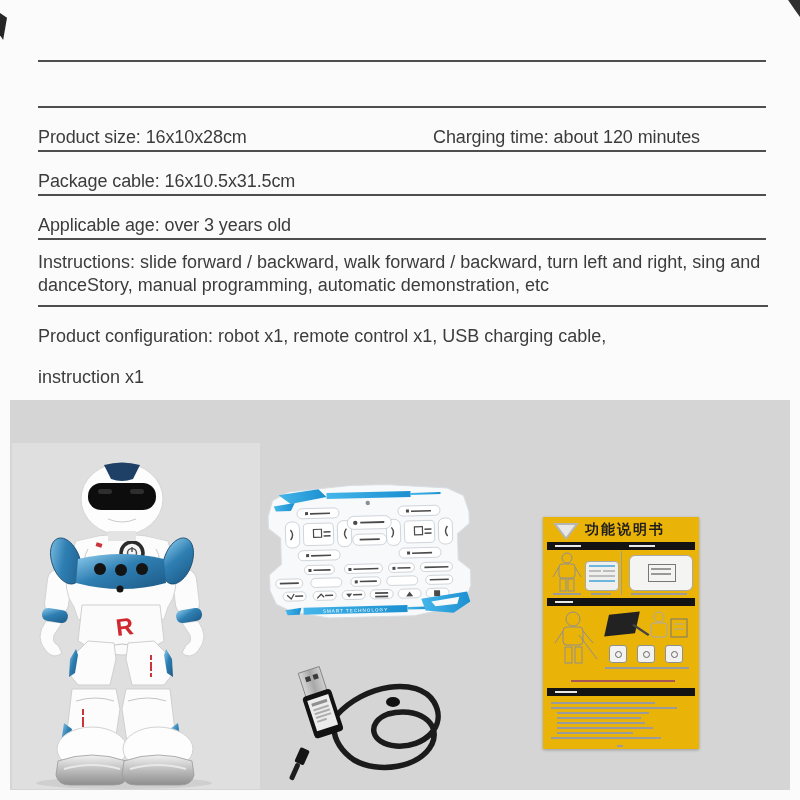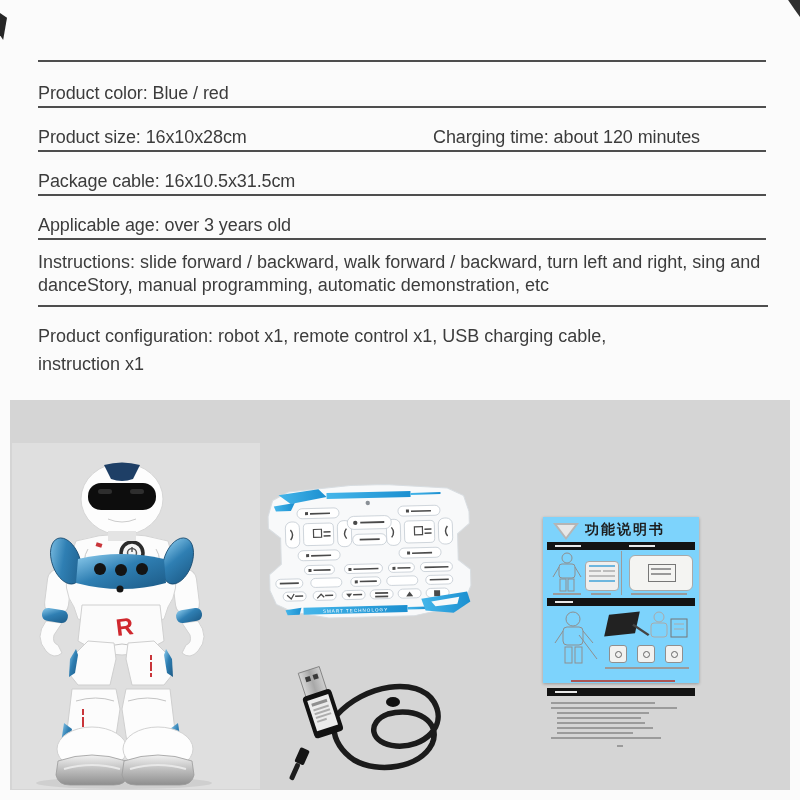--- a/index.html
+++ b/index.html
@@ -21,21 +21,21 @@
   .instructions-block{
     position:absolute;left:38px;top:251px;width:730px;height:46px;
     font-size:18px;line-height:23px;border-bottom:2px solid #4e4e4e;
     padding-bottom:8px;
   }
   .config-block{
     position:absolute;left:38px;top:326px;width:730px;
     font-size:18px;
   }
   .config-block span{display:block;}
-  .config-line1{margin-bottom:7px;}
+  .config-line1{margin-bottom:20px;}
   
   .corner-tl{position:absolute;left:0;top:13px;width:7px;height:27px;background:#262626;
     clip-path:polygon(0 0,100% 18%,45% 100%,0 82%);}
   .corner-tr{position:absolute;right:0;top:0;width:14px;height:17px;background:#303030;
     clip-path:polygon(15% 0,100% 0,100% 100%,60% 55%);}
   
   .panel{
     position:absolute;left:10px;top:400px;width:780px;height:390px;
     background:#d5d5d5;
   }
@@ -52,22 +52,22 @@
     position:absolute;left:252px;top:76px;width:215px;height:150px;
     transform:rotate(-1.5deg);
   }
   .remote-box svg{display:block;width:215px;height:150px;}
   .cable-box{
     position:absolute;left:262px;top:262px;width:205px;height:132px;
   }
   .cable-box svg{display:block;width:205px;height:132px;}
   
   .manual{
-    position:absolute;left:533px;top:117px;width:156px;height:166px;
-    background:#7dd3fc;box-shadow:0 1px 3px rgba(0,0,0,.28);
+    position:absolute;left:533px;top:117px;width:156px;height:232px;
+    background:#eab308;box-shadow:0 1px 3px rgba(0,0,0,.28);
   }
   .m-logo{
     position:absolute;left:10px;top:6px;width:0;height:0;
     border-left:13px solid transparent;border-right:13px solid transparent;
     border-top:17px solid #b5b5b5;
   }
   .m-logo::after{
     content:"";position:absolute;left:-9px;top:-15px;width:0;height:0;
     border-left:9px solid transparent;border-right:9px solid transparent;
     border-top:12px solid #e7e7e7;
@@ -92,21 +92,20 @@
 
 <div id="canvas">
 
   <div class="corner-tl"></div>
   <div class="corner-tr"></div>
 
   <div>
     <div class="spec-row" id="row0">
     </div>
     <div class="spec-row" id="row1">
-      <span class="cell-left">Product color: Blue / red</span>
     </div>
     <div class="spec-row" id="row2">
       <span class="cell-left">Product size: 16x10x28cm</span>
       <span class="cell-right">Charging time: about 120 minutes</span>
     </div>
     <div class="spec-row" id="row3">
       <span class="cell-left">Package cable: 16x10.5x31.5cm</span>
     </div>
     <div class="spec-row" id="row4">
       <span class="cell-left">Applicable age: over 3 years old</span>

